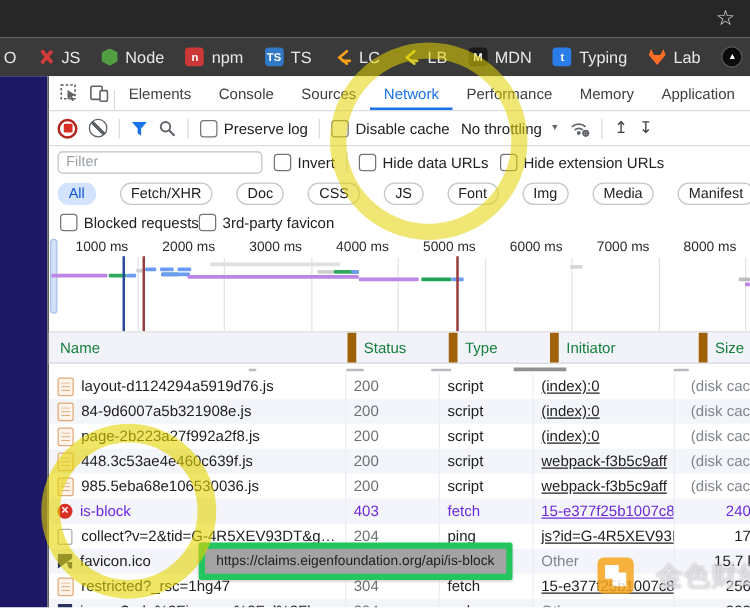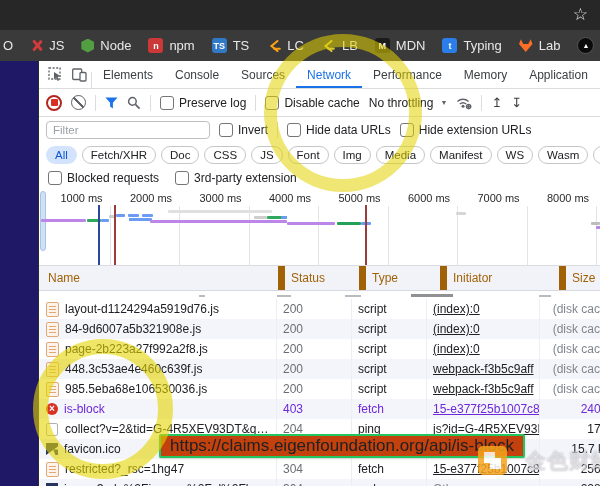--- a/index.html
+++ b/index.html
@@ -40,37 +40,37 @@
     background:linear-gradient(45deg,transparent 43%,#5f6368 43%,#5f6368 57%,transparent 57%)}
   .check{display:flex;align-items:center;gap:5px}
   .cb{width:12px;height:12px;border:1.5px solid #757575;border-radius:3px;background:#fff;flex:0 0 12px}
   .caret{font-size:7px;color:#5f6368;margin-left:2px}
   .arrowglyph{font-family:"DejaVu Sans",sans-serif;font-size:13px;color:#3c4043;line-height:13px}
   .filterrow{height:26px;flex:0 0 26px;display:flex;align-items:center;gap:9px;padding:0 7px;
     font-size:12px;color:#202124;overflow:hidden;white-space:nowrap}
   .filter-input{width:150px;height:16px;border:1px solid #c0c0c0;border-radius:4px;
     font-size:11.5px;padding:0 6px;color:#202124;outline:none}
   .filter-input::placeholder{color:#9aa0a6}
-  .chipsrow{height:24px;flex:0 0 24px;display:flex;align-items:center;gap:5px;padding:0 7px;
+  .chipsrow{height:24px;flex:0 0 24px;display:flex;align-items:center;gap:19px;padding:0 7px;
     font-size:11.5px;color:#202124;overflow:hidden;white-space:nowrap}
   .chip{border:1px solid #c4c7c5;border-radius:12px;padding:2px 8px;flex:0 0 auto}
   .chip.active{background:#d3e3fd;color:#0b57d0;border-color:transparent}
-  .optsrow{height:22px;flex:0 0 22px;display:flex;align-items:center;gap:16px;padding:0 9px;
+  .optsrow{height:22px;flex:0 0 22px;display:flex;align-items:center;padding:0 9px;
     font-size:12px;color:#202124;overflow:hidden;white-space:nowrap}
   
   .overview{position:relative;height:76px;flex:0 0 76px;border-bottom:1px solid #dadce0;overflow:hidden}
   .ticklabel{position:absolute;top:3px;font-size:11px;color:#28292b;transform:translateX(-50%);white-space:nowrap}
   .gridline{position:absolute;top:17px;bottom:0;width:1px;background:#e4e4e8}
   .marker{position:absolute;top:16px;bottom:0;width:2px}
   .seg{position:absolute;height:3px;border-radius:1px}
   .handle{position:absolute;left:1px;top:2px;width:4px;height:58px;background:#cfe0f7;
     border:1px solid #a9c2e8;border-radius:3px}
   
   .thead{height:24px;flex:0 0 24px;background:#f1f3f9;border-bottom:1px solid #d7d9e0;
-    display:flex;align-items:center;font-size:12px;color:#a16207}
+    display:flex;align-items:center;font-size:12px;color:#15803d}
   .hcell{height:100%;display:flex;align-items:center;border-left:7px solid #a16207;
     padding-left:6px;overflow:hidden;white-space:nowrap}
   .hcell:first-child{border-left:none;padding-left:9px}
   .c-name{flex:0 0 230px;min-width:0}
   .c-status{flex:0 0 68px}.c-type{flex:0 0 68px}.c-init{flex:0 0 106px}
   .c-size{flex:0 0 70px}
   .rows{flex:1 1 auto;overflow:hidden;position:relative}
   .row{height:20px;display:flex;align-items:center;font-size:12px;color:#202124}
   .row.stripe{background:#f3f5fa}
   .row.error{color:#6d28d9}
@@ -90,21 +90,21 @@
     flex:0 0 12px;color:#fff;font-size:10px;line-height:11px;text-align:center;font-weight:bold}
   .icon-error::before{content:"×"}
   .icon-doc{width:10px;height:11px;border:1.4px solid #b0b0b0;border-radius:2px;background:#fff;
     margin-right:7px;flex:0 0 10px}
   .icon-favicon{width:12px;height:12px;margin-right:6px;flex:0 0 12px;background:#26335f;
     clip-path:polygon(0 0,40% 0,78% 100%,100% 100%,100% 55%,62% 55%,38% 0,100% 0,100% 30%,0 100%,0 0)}
   .smudge{height:8px;position:relative;overflow:hidden}
   .smudge i{position:absolute;bottom:2px;height:2px;background:#9aa0a6;opacity:.7}
   
   .tooltip{position:absolute;left:120px;top:373px;height:20px;display:flex;align-items:center;
-    background:#c2410c;border:2px solid #22c55e;border-radius:2px;padding:0 9px;font-size:17px;
+    background:#a3a3a3;border:5px solid #22c55e;border-radius:2px;padding:0 9px;font-size:11px;
     color:#202124;box-shadow:0 1px 2px rgba(0,0,0,.15);white-space:nowrap;z-index:6}
   .watermark{position:absolute;left:478px;top:446px;display:flex;align-items:center;gap:18px;z-index:7;opacity:.85}
   .wm-icon{width:29px;height:29px;background:#f6a41d;border-radius:5px;position:relative}
   .wm-icon::after{content:"";position:absolute;left:6px;top:6px;width:11px;height:11px;background:#fff;
     box-shadow:6px 6px 0 0 #fff}
   .wm-text{font-size:21px;font-weight:bold;letter-spacing:1px;color:rgba(235,235,240,.65);
     text-shadow:0 0 2px rgba(130,130,140,.7);white-space:nowrap}
   .ann{position:absolute;border-radius:50%;pointer-events:none;z-index:9;filter:blur(.6px)}
   .ann1{left:264px;top:34px;width:132px;height:132px;border:13px solid rgba(226,210,0,.55)}
   .ann2{left:33px;top:339px;width:110px;height:110px;border:15px solid rgba(228,212,0,.6)}
@@ -277,21 +277,21 @@
       <span class="chip">Other</span>
     </div>
 
   <div class="optsrow">
     <span class="check">
       <span class="cb"></span>
       <span>Blocked requests</span>
     </span>
     <span class="check">
       <span class="cb"></span>
-      <span>3rd-party extension</span>
+      <span>3rd-party favicon</span>
     </span>
   </div>
 
   <div class="overview" id="overview">
     <span class="handle"></span>
   <div class="gridline" style="left: 70.5px;"></div>
       <div class="ticklabel" style="left: 42.5px;">1000 ms</div>
       <div class="gridline" style="left: 140px;"></div>
       <div class="ticklabel" style="left: 112px;">2000 ms</div>
       <div class="gridline" style="left: 209.5px;"></div>

